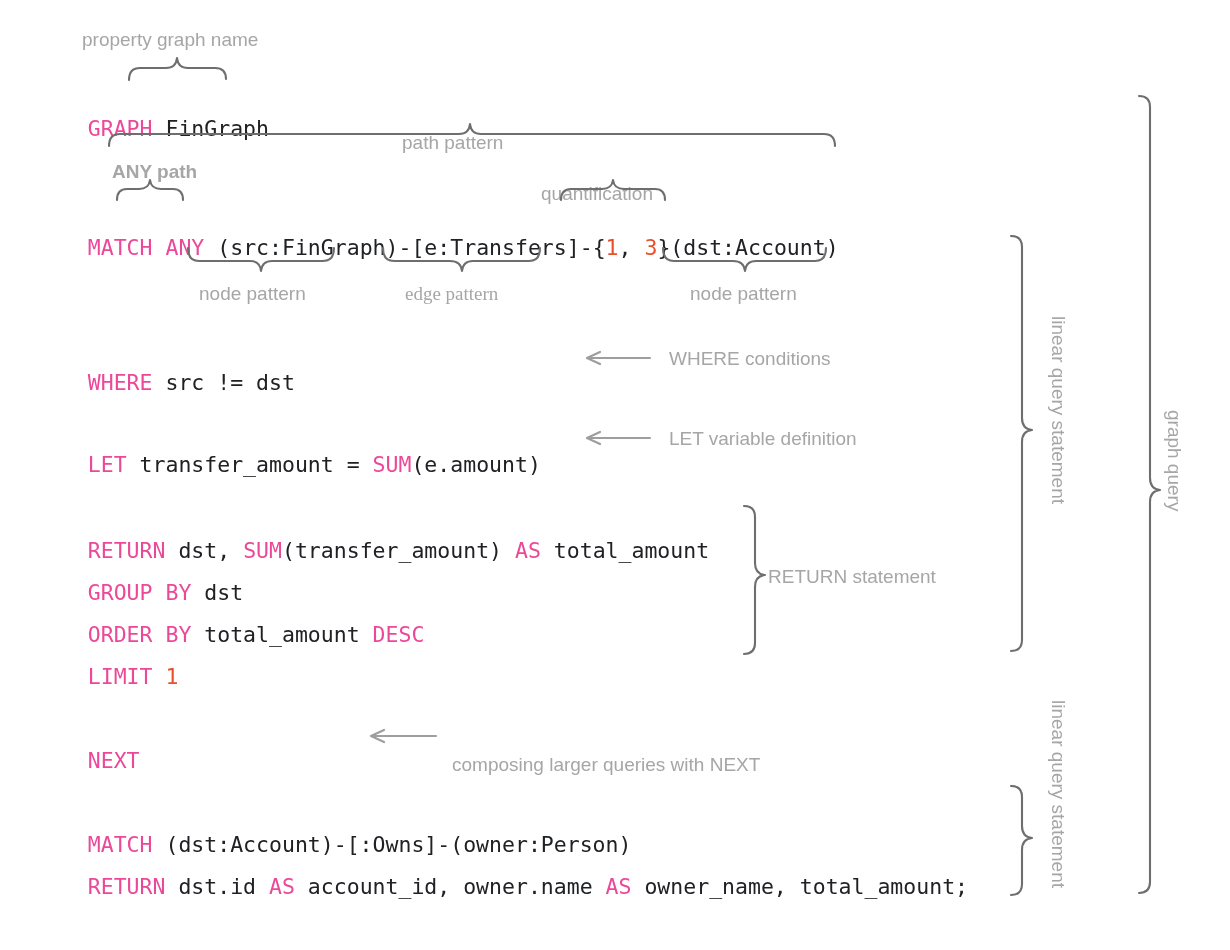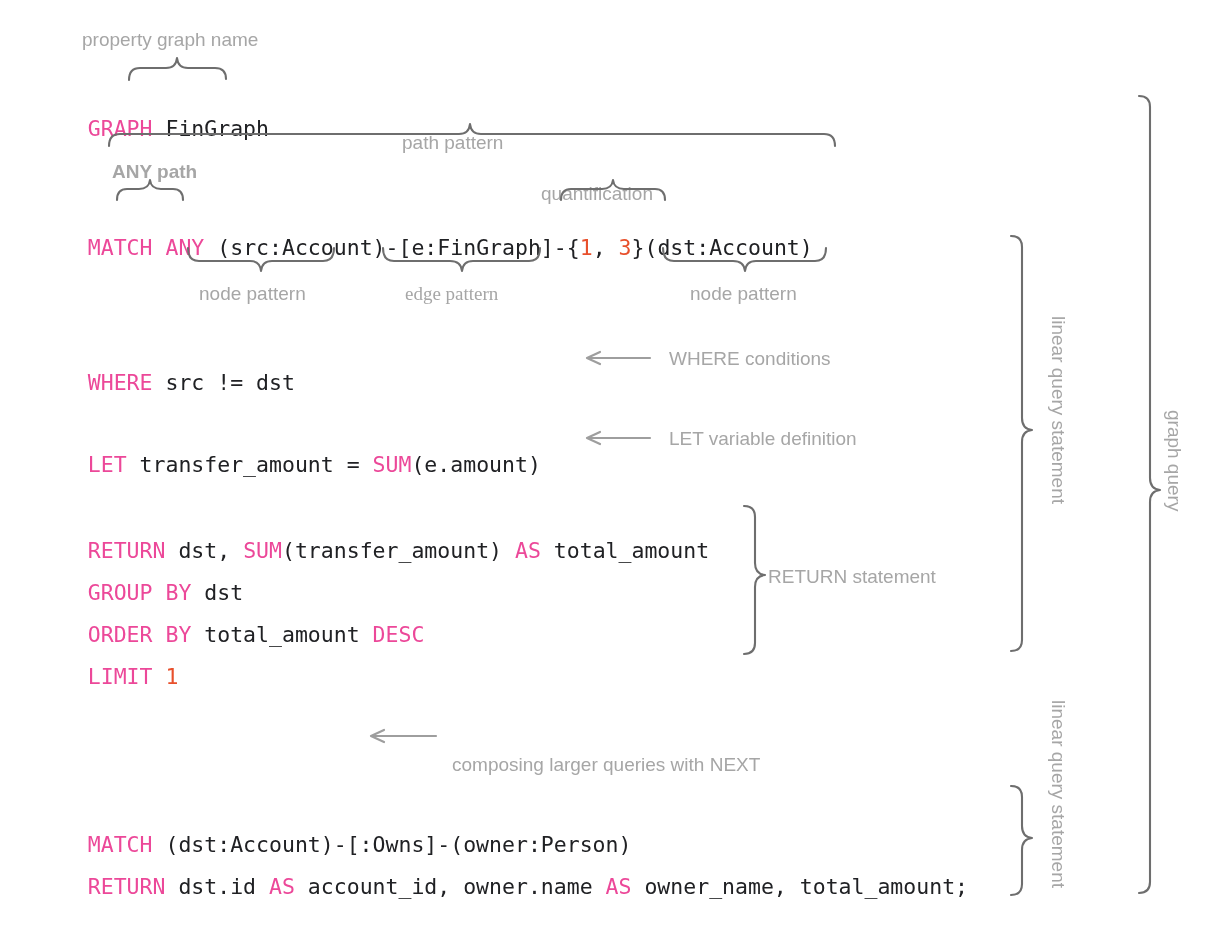--- a/index.html
+++ b/index.html
@@ -69,21 +69,21 @@
 </head>
 <body>
 
 <div id="canvas">
 
   <div class="code-line" style="top:90px;">
     <span class="kw">GRAPH</span><span class="pl"> FinGraph</span>
   </div>
 
   <div class="code-line" style="top:209px;">
-    <span class="kw">MATCH</span><span class="pl"> </span><span class="kw">ANY</span><span class="pl"> (src:Account)-[e:FinGraph]-{</span><span class="num">1</span><span class="pl">, </span><span class="num">3</span><span class="pl">}(dst:Account)</span>
+    <span class="kw">MATCH</span><span class="pl"> </span><span class="kw">ANY</span><span class="pl"> (src:FinGraph)-[e:Transfers]-{</span><span class="num">1</span><span class="pl">, </span><span class="num">3</span><span class="pl">}(dst:Account)</span>
   </div>
 
   <div class="code-line" style="top:344px;">
     <span class="kw">WHERE</span><span class="pl"> src != dst</span>
   </div>
 
   <div class="code-line" style="top:426px;">
     <span class="kw">LET</span><span class="pl"> transfer_amount = </span><span class="kw">SUM</span><span class="pl">(e.amount)</span>
   </div>
 
@@ -96,20 +96,23 @@
   </div>
 
   <div class="code-line" style="top:554px;">
     <span class="kw">GROUP BY</span><span class="pl"> dst</span>
   </div>
 
   <div class="code-line" style="top:638px;">
     <span class="kw">LIMIT</span><span class="pl"> </span><span class="num">1</span>
   </div>
 
+  <div class="code-line" style="top:722px;">
+    <span class="kw">NEXT</span>
+  </div>
 
   <div class="code-line" style="top:806px;">
     <span class="kw">MATCH</span><span class="pl"> (dst:Account)-[:Owns]-(owner:Person)</span>
   </div>
 
   <div class="code-line" style="top:848px;">
     <span class="kw">RETURN</span><span class="pl"> dst.id </span><span class="kw">AS</span><span class="pl"> account_id, owner.name </span><span class="kw">AS</span><span class="pl"> owner_name, total_amount;</span>
   </div>
 
   <div class="anno" style="left:82px;  top:29px;">property graph name</div>

